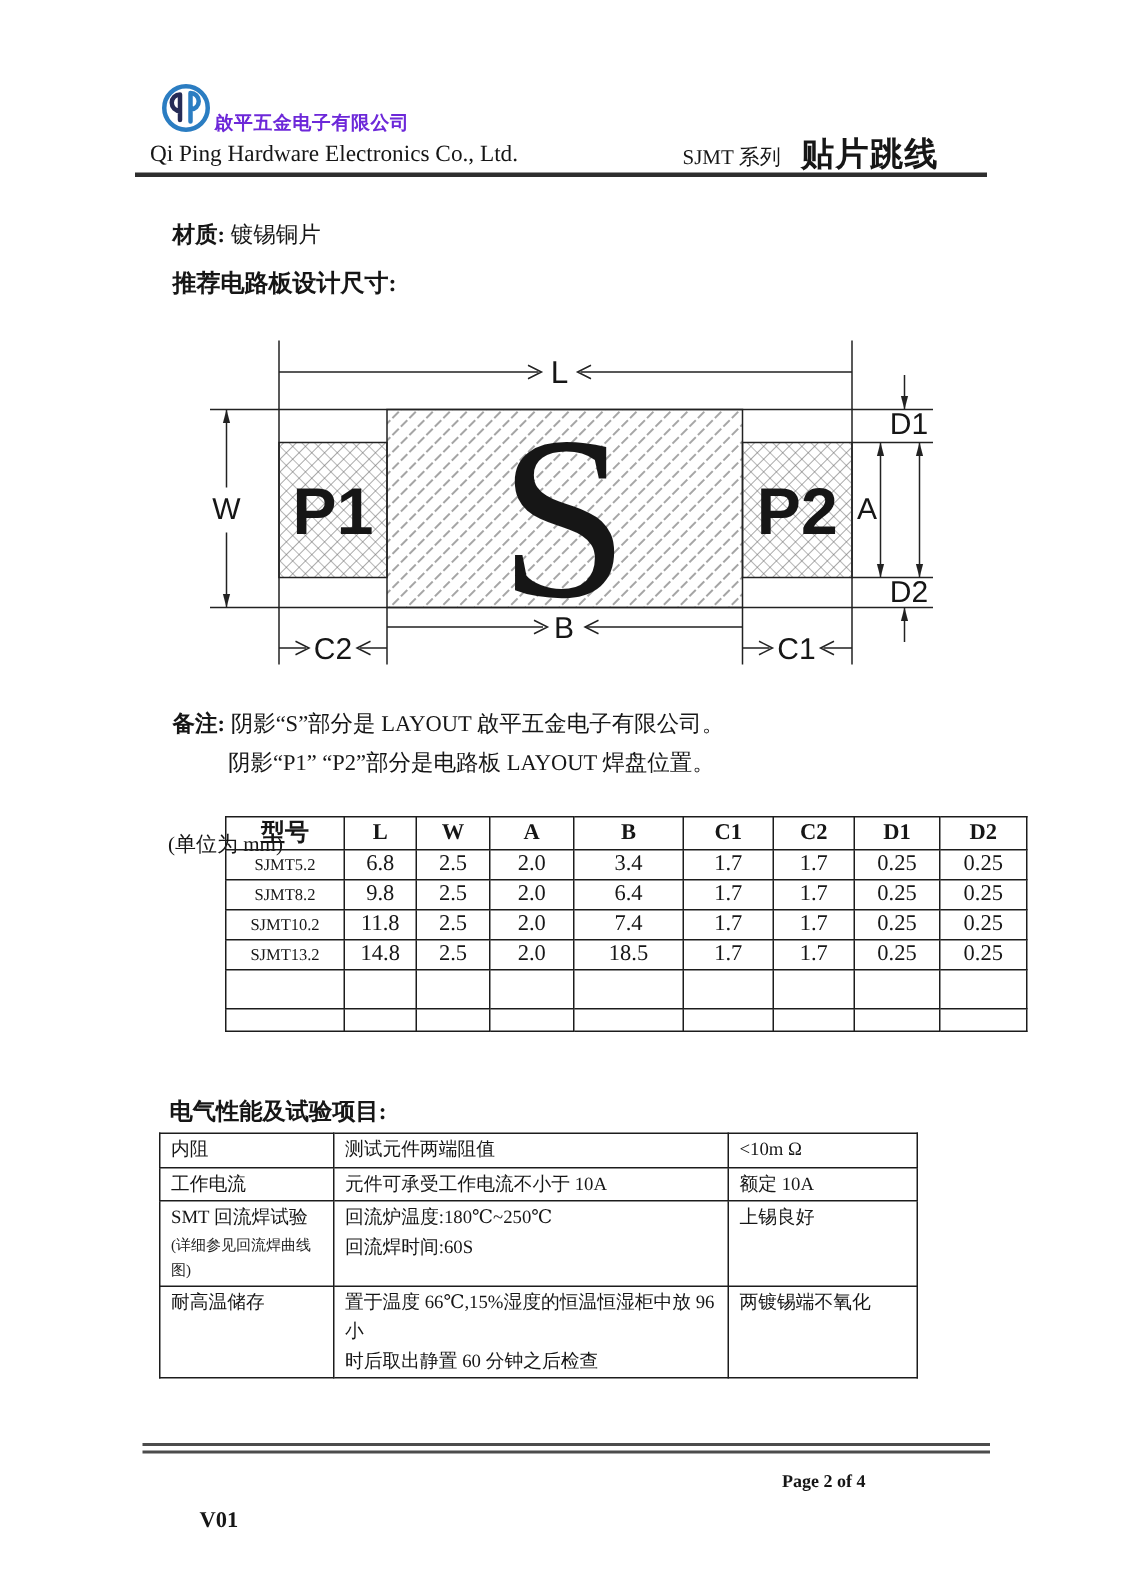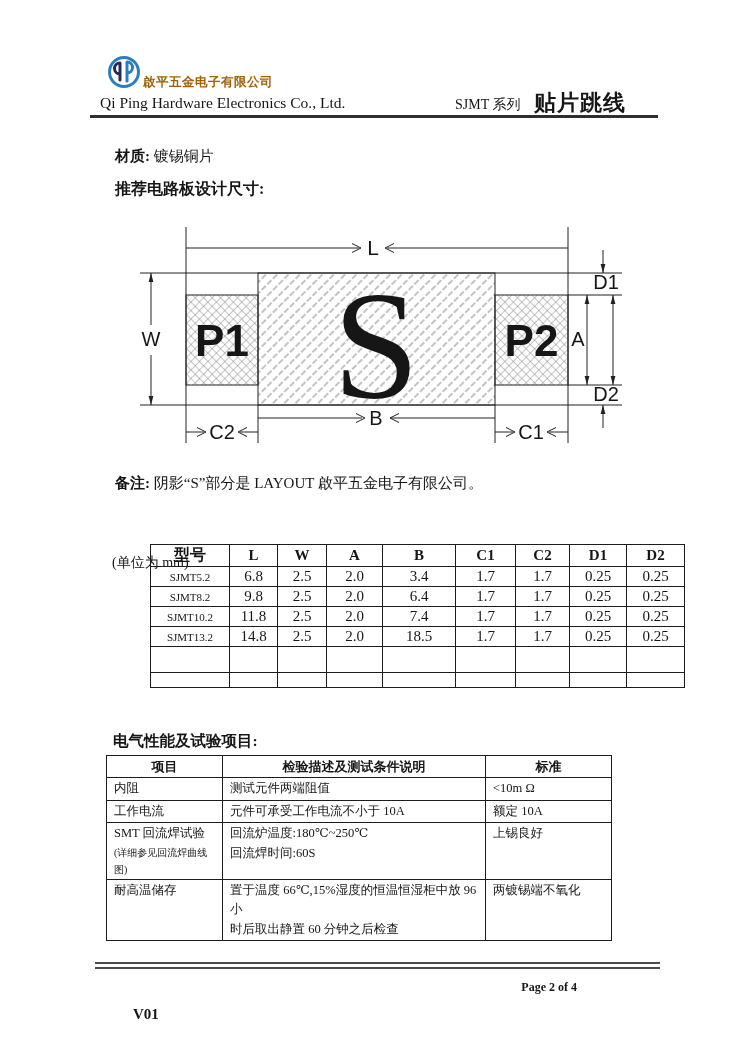--- a/index.html
+++ b/index.html
@@ -2,21 +2,21 @@
 <html><head>
 <meta charset="utf-8">
 <style>
   html,body{margin:0;padding:0;background:#fff;}
   body{width:750px;height:1060px;overflow:hidden;position:relative;
        font-family:"Liberation Serif","DejaVu Serif",serif;color:#161616;}
   .abs{position:absolute;}
   .sans{font-family:"Liberation Sans","DejaVu Sans",sans-serif;}
   .b{font-weight:bold;margin-top:24px;}
   
-  #company-cn{left:143px;top:74px;font-size:12.5px;font-weight:600;color:#a16207;letter-spacing:.5px;text-align:center;}
+  #company-cn{left:143px;top:74px;font-size:12.5px;font-weight:600;color:#6d28d9;letter-spacing:.5px;text-align:center;}
   #company-en{left:100px;top:94px;font-size:15.5px;}
   #series{left:455px;top:96px;font-size:14px;}
   #product{left:534px;top:88px;font-size:22px;font-weight:bold;letter-spacing:1px;}
   #header-rule{left:90px;top:115px;width:568px;height:3px;background:#2e2e2e;}
   
   #material{left:115px;top:147px;font-size:15px;}
   #pcb-title{left:115px;top:179px;font-size:16px;font-weight:bold;}
   #notes{left:115px;top:471px;font-size:15px;line-height:25.5px;}
   #notes .ind{margin-left:37px;}
   #unit-note{left:112px;top:554px;font-size:14px;}
@@ -135,20 +135,23 @@
     <text x="438" y="121">A</text>
     <text x="466" y="64">D1</text>
     <text x="466" y="176">D2</text>
   </g>
 </svg>
 
 <div class="abs" id="notes">
   <div>
     <span class="b">备注:</span>
     <span>阴影“S”部分是 LAYOUT 啟平五金电子有限公司。</span>
+  </div>
+  <div class="ind">
+    <span>阴影“P1” “P2”部分是电路板 LAYOUT 焊盘位置。</span>
   </div>
 </div>
 
 <div class="abs" id="unit-note">(单位为 mm)</div>
 <div class="abs" id="dim-table">
   <table>
     <colgroup>
       <col style="width:79px">
         <col style="width:48px">
         <col style="width:49px">
@@ -243,25 +246,20 @@
 
 <div class="abs" id="elec-title">电气性能及试验项目:</div>
 <div class="abs" id="elec-table">
   <table>
     <colgroup>
         <col style="width:116px">
         <col style="width:263px">
         <col style="width:126px">
       </colgroup>
     <tbody>
-        <tr>
-      <th>项目</th>
-      <th>检验描述及测试条件说明</th>
-      <th>标准</th>
-    </tr>
     <tr style="height:18px">
       <td>内阻</td>
       <td>测试元件两端阻值</td>
       <td>&lt;10m Ω</td>
     </tr>
     <tr style="height:18px">
       <td>工作电流</td>
       <td>元件可承受工作电流不小于 10A</td>
       <td>额定 10A</td>
     </tr>

